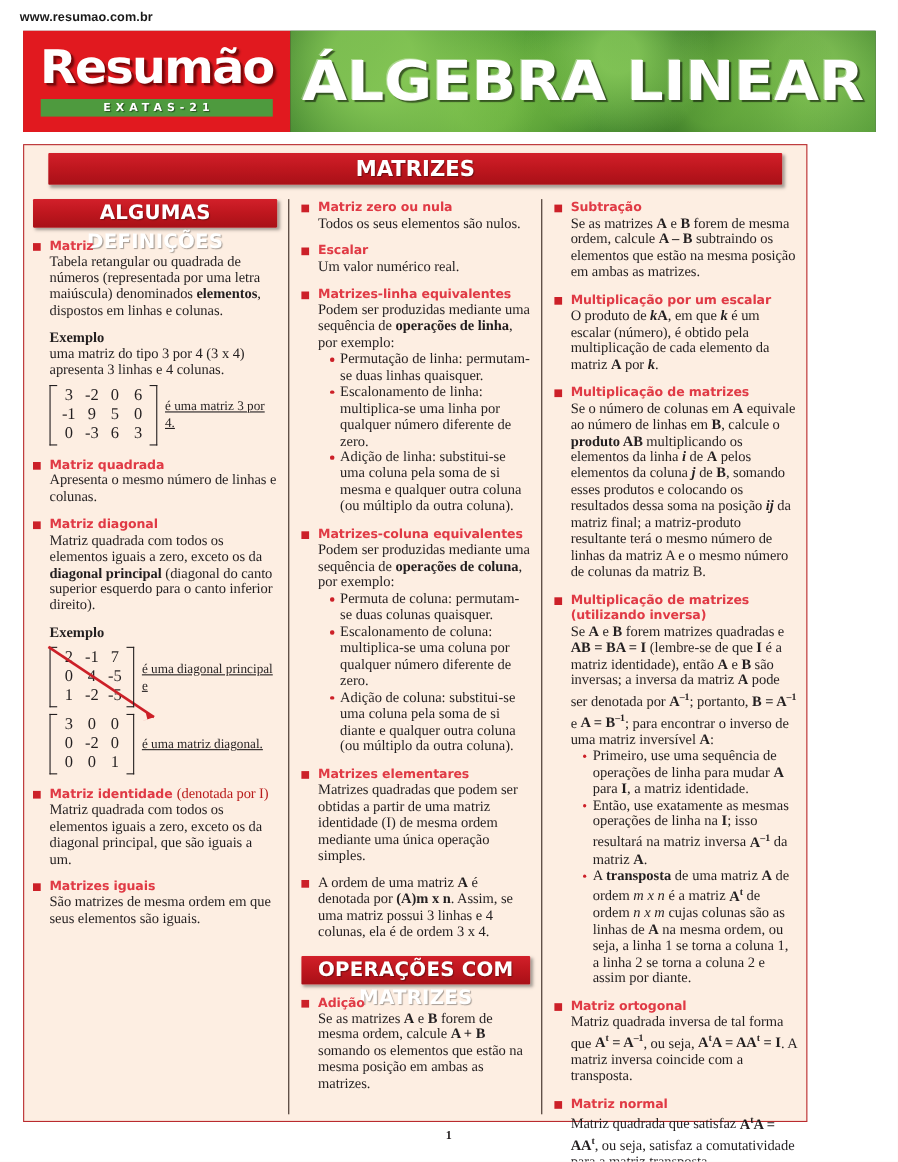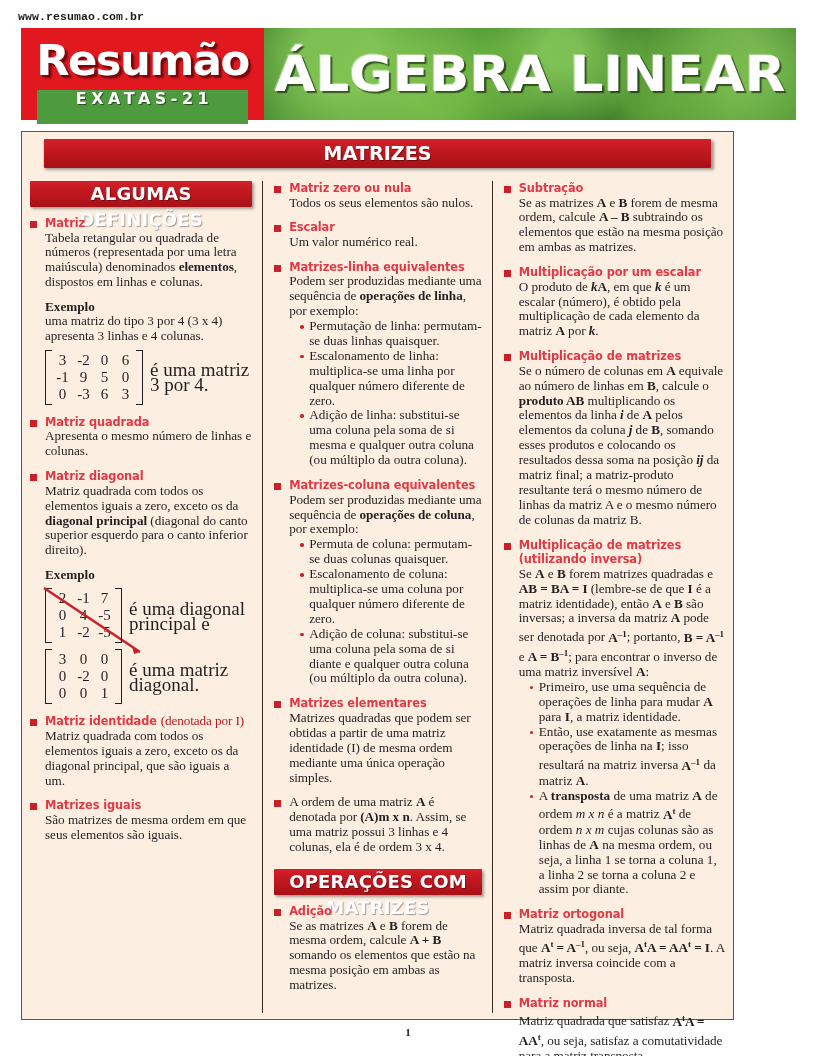--- a/index.html
+++ b/index.html
@@ -14,21 +14,21 @@
     overflow: hidden;
     font-family: "Liberation Serif", serif;
     position: relative;
   }
 
   
   .site-url {
     position: absolute;
     left: 18px;
     top: 10px;
-    font-family: Liberation Mono, monospace;
+    font-family: Liberation Sans, sans-serif;
     font-weight: bold;
     font-size: 11.5px;
     color: #1a1a1a;
     letter-spacing: 0.1px;
   }
 
   
   .masthead {
     position: absolute;
     left: 21px;
@@ -53,26 +53,26 @@
     font-size: 42px;
     color: #ffffff;
     letter-spacing: -1.5px;
     text-align: center;
     line-height: 56px;
     text-shadow: 2px 2px 0 #7d0608, 3px 3px 2px rgba(0,0,0,.45);
     transform: scaleX(1.03);
   }
   .logo-sub {
     margin: 1px 10px 0 10px;
-    height: 34px;
+    height: 16px;
     background: #4e9a3e;
     color: #ffffff;
     font-family: "DejaVu Sans", sans-serif;
     font-weight: bold;
-    font-size: 16px;
+    font-size: 10px;
     letter-spacing: 4.5px;
     text-align: center;
     line-height: 18px;
     text-indent: 4px;
     text-shadow: 1px 1px 1px rgba(0,0,0,.5);
   }
   .title-box {
     flex: 1 1 auto;
     position: relative;
     overflow: hidden;
@@ -257,23 +257,24 @@
     font-family: "Liberation Serif", serif;
     font-size: 15px;
     line-height: 17px;
     color: #231f20;
     text-align: center;
     padding: 0 4px;
     min-width: 13px;
   }
   .mat-note {
     font-family: "Liberation Serif", serif;
-    font-size: 19px;
+    font-size: 12px;
     color: #231f20;
     line-height: 15px;
+    text-decoration: underline;
   }
   .diag-strike {
     position: absolute;
     left: -5px;
     top: -4px;
     width: 112px;
     height: 76px;
     pointer-events: none;
   }
 

